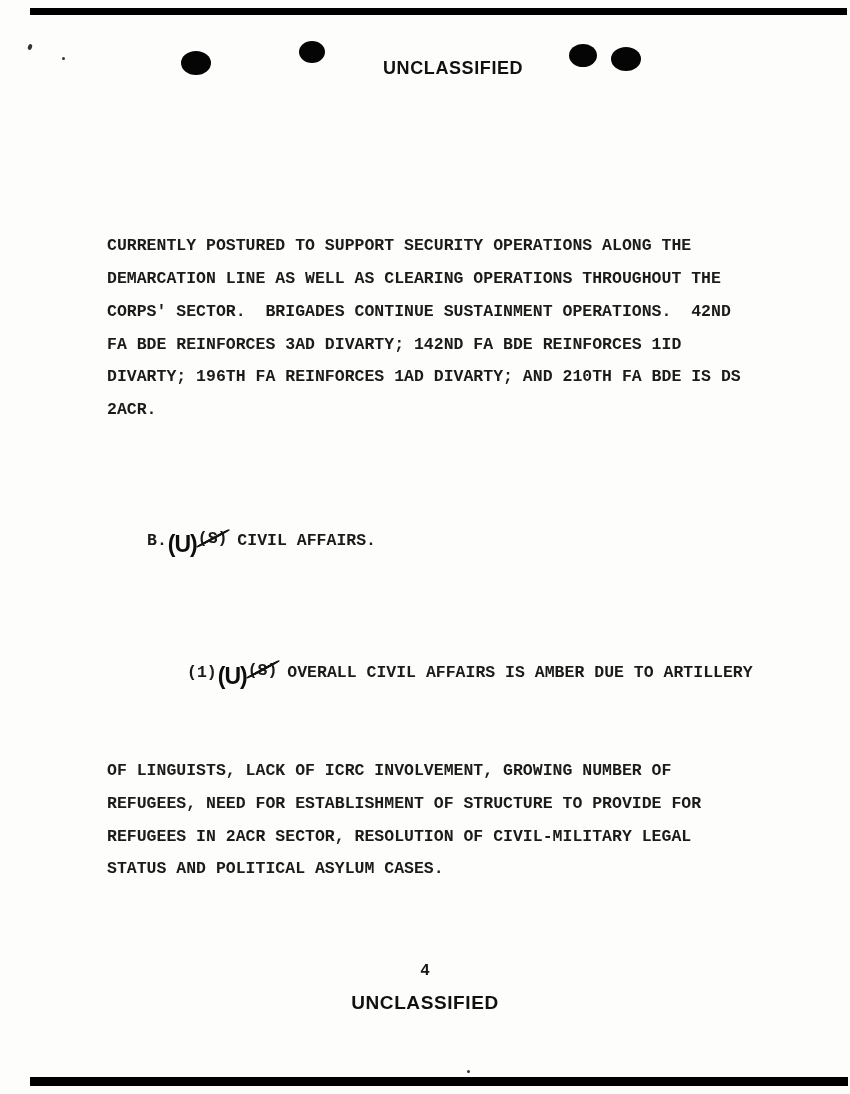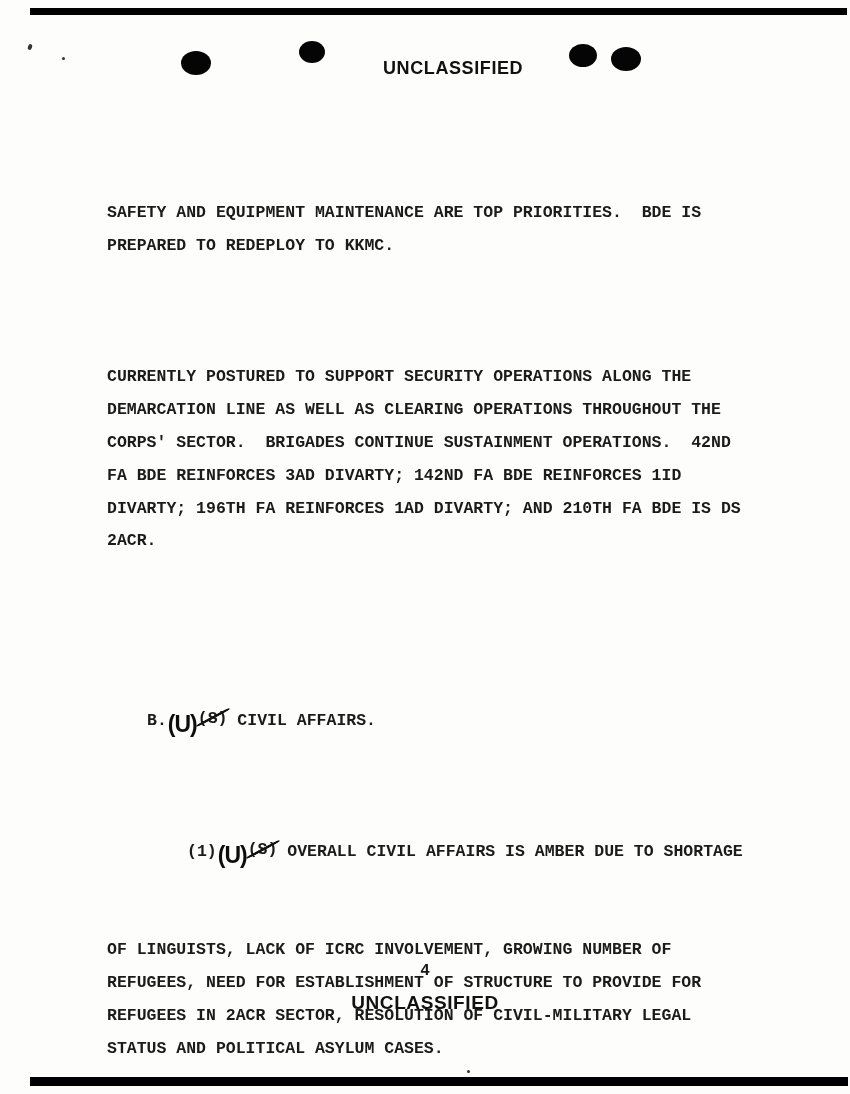--- a/index.html
+++ b/index.html
@@ -55,21 +55,21 @@
   .doc-body {
     position: absolute; left: 107px; top: 99px; width: 680px;
     font-family: "Liberation Mono", monospace;
     font-weight: 700;
     font-size: 16.5px;
     line-height: 32.8px;
     white-space: pre;
     color: #1b1b1b;
   }
   .indent-a    { padding-left: 98px; }   
-  .indent-b    { padding-left: 40px; margin-top: 48px; }   
+  .indent-b    { padding-left: 40px; }   
   .indent-c    { padding-left: 80px; }  
 
   
   .stamp {
     font-family: "Liberation Sans", sans-serif;
     font-weight: 900;
     font-size: 23px;
     line-height: 1;
     letter-spacing: -1px;
     position: relative; top: 7px;
@@ -103,33 +103,31 @@
   <div class="dot d3"></div>
   <div class="dot d4"></div>
   <div class="speck s1"></div>
   <div class="speck s2"></div>
   <div class="speck s3"></div>
 
   <div class="header-classification">UNCLASSIFIED</div>
 
   <div class="doc-body">
 
-    <div>SAFETY AND EQUIPMENT MAINTENANCE ARE TOP PRIORITIES.  BDE IS
-PREPARED TO REDEPLOY TO KKMC.</div>
 
     <div>CURRENTLY POSTURED TO SUPPORT SECURITY OPERATIONS ALONG THE
 DEMARCATION LINE AS WELL AS CLEARING OPERATIONS THROUGHOUT THE
 CORPS' SECTOR.  BRIGADES CONTINUE SUSTAINMENT OPERATIONS.  42ND
 FA BDE REINFORCES 3AD DIVARTY; 142ND FA BDE REINFORCES 1ID
 DIVARTY; 196TH FA REINFORCES 1AD DIVARTY; AND 210TH FA BDE IS DS
 2ACR.</div>
 
     <div class="indent-b"><span>B.</span><span class="stamp">(U)</span><span class="struck">(S)</span><span> CIVIL AFFAIRS.</span></div>
 
-    <div class="indent-c"><span>(1)</span><span class="stamp">(U)</span><span class="struck">(S)</span><span> OVERALL CIVIL AFFAIRS IS AMBER DUE TO SHORTAGE</span></div>
+    <div class="indent-c"><span>(1)</span><span class="stamp">(U)</span><span class="struck">(S)</span><span> OVERALL CIVIL AFFAIRS IS AMBER DUE TO ARTILLERY</span></div>
     <div>OF LINGUISTS, LACK OF ICRC INVOLVEMENT, GROWING NUMBER OF
 REFUGEES, NEED FOR ESTABLISHMENT OF STRUCTURE TO PROVIDE FOR
 REFUGEES IN 2ACR SECTOR, RESOLUTION OF CIVIL-MILITARY LEGAL
 STATUS AND POLITICAL ASYLUM CASES.</div>
 
     
     
 
     
     

